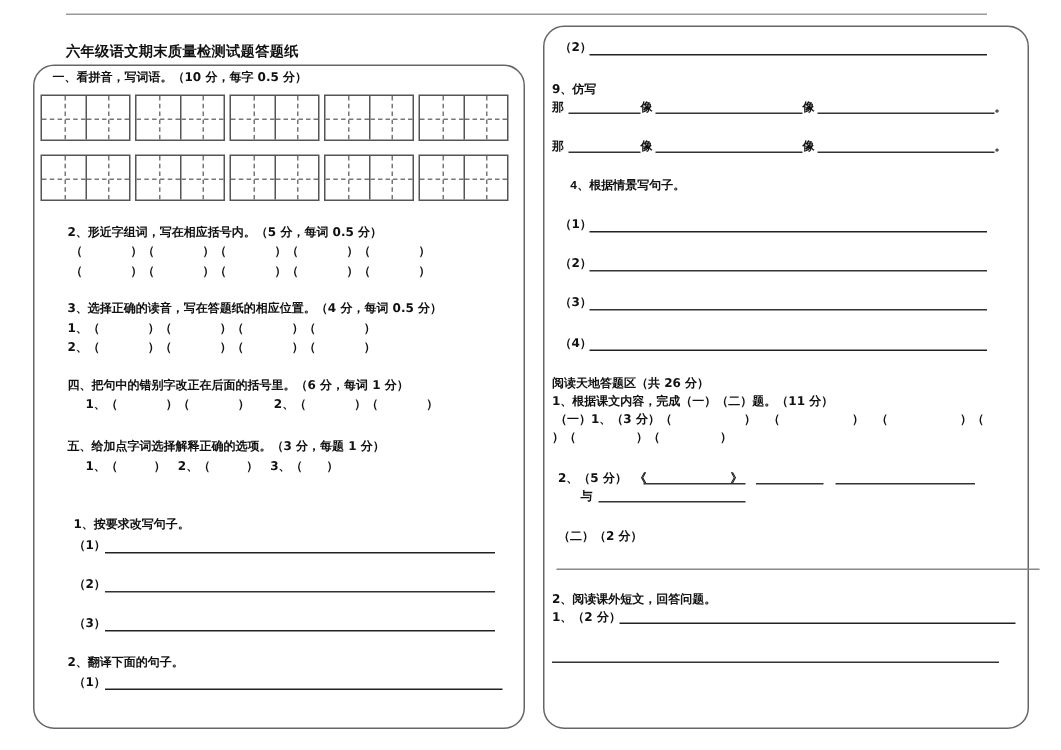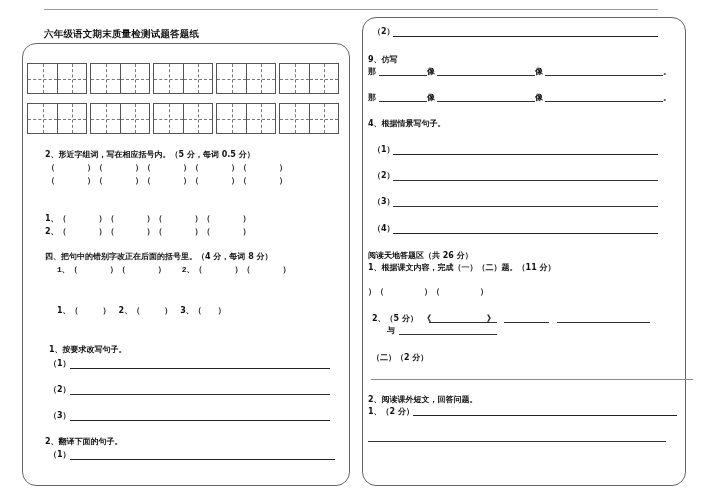--- a/index.html
+++ b/index.html
@@ -23,20 +23,21 @@
   .cell::after { content: ""; position: absolute; top: 0; bottom: 0; left: 50%; border-left: 1px dashed #777; }
   .hsep { position: absolute; height: 0; border-top: 1px solid #888; }
 </style>
 </head>
 <body>
 
 <div class="topline"></div>
 <div class="title">六年级语文期末质量检测试题答题纸</div>
 
 <div class="panel left">
+  <div class="t" style="left:12px;top:2px;">一、看拼音，写词语。（10 分，每字 0.5 分）</div>
 
   <div class="grid-row" style="top:19px;">
     <div class="cellpair">
         <div class="cell"></div>
         <div class="cell"></div>
       </div>
     <div class="cellpair">
         <div class="cell"></div>
         <div class="cell"></div>
       </div>
@@ -73,26 +74,28 @@
     <div class="cellpair">
         <div class="cell"></div>
         <div class="cell"></div>
       </div>
   </div>
 
   <div class="t" style="left:22px;top:105px;">2、形近字组词，写在相应括号内。（5 分，每词 0.5 分）</div>
   <div class="t" style="left:24px;top:118px;">（　　　　）（　　　　）（　　　　）（　　　　）（　　　　）</div>
   <div class="t" style="left:24px;top:131px;">（　　　　）（　　　　）（　　　　）（　　　　）（　　　　）</div>
 
+  <div class="t" style="left:22px;top:156px;">3、选择正确的读音，写在答题纸的相应位置。（4 分，每词 0.5 分）</div>
   <div class="t" style="left:22px;top:169px;">1、（　　　　）（　　　　）（　　　　）（　　　　）</div>
   <div class="t" style="left:22px;top:182px;">2、（　　　　）（　　　　）（　　　　）（　　　　）</div>
 
-  <div class="t" style="left:22px;top:207px;">四、把句中的错别字改正在后面的括号里。（4 分，每词 8 分）</div>
-  <div class="t" style="left:34px;top:220px;font-family:Liberation Mono, monospace;">1、（　　　　）（　　　　）　　2、（　　　　）（　　　　）</div>
+  <div class="t" style="left:22px;top:207px;">四、把句中的错别字改正在后面的括号里。（6 分，每词 1 分）</div>
+  <div class="t" style="left:34px;top:220px;">1、（　　　　）（　　　　）　　2、（　　　　）（　　　　）</div>
 
+  <div class="t" style="left:22px;top:248px;">五、给加点字词选择解释正确的选项。（3 分，每题 1 分）</div>
   <div class="t" style="left:34px;top:261px;">1、（　　　）　2、（　　　）　3、（　　）</div>
 
   <div class="t" style="left:26px;top:300px;">1、按要求改写句子。</div>
 
   <div class="t" style="left:26px;top:314px;">（1）</div>
   <div class="uline thick" style="left:47px;top:324px;width:260px;"></div>
   <div class="t" style="left:26px;top:340px;">（2）</div>
   <div class="uline" style="left:47px;top:350px;width:260px;"></div>
   <div class="t" style="left:26px;top:366px;">（3）</div>
   <div class="uline thick" style="left:47px;top:376px;width:260px;"></div>
@@ -117,32 +120,33 @@
   <div class="t" style="left:300px;top:48px;">。</div>
 
   <div class="t" style="left:5px;top:74px;">那</div>
   <div class="uline" style="left:16px;top:83px;width:48px;"></div>
   <div class="t" style="left:64px;top:74px;">像</div>
   <div class="uline" style="left:74px;top:83px;width:98px;"></div>
   <div class="t" style="left:172px;top:74px;">像</div>
   <div class="uline" style="left:182px;top:83px;width:118px;"></div>
   <div class="t" style="left:300px;top:74px;">。</div>
 
-  <div class="t" style="left:5px;top:100px;">4、根据情景写句子。</div>
+  <div class="t" style="left:17px;top:100px;font-family:Liberation Mono, monospace;">4、根据情景写句子。</div>
   <div class="t" style="left:10px;top:126px;">（1）</div>
   <div class="uline thick" style="left:30px;top:136px;width:265px;"></div>
   <div class="t" style="left:10px;top:152px;">（2）</div>
   <div class="uline" style="left:30px;top:162px;width:265px;"></div>
   <div class="t" style="left:10px;top:178px;">（3）</div>
   <div class="uline" style="left:30px;top:188px;width:265px;"></div>
   <div class="t" style="left:10px;top:205px;">（4）</div>
   <div class="uline thick" style="left:30px;top:215px;width:265px;"></div>
 
   <div class="t" style="left:5px;top:232px;">阅读天地答题区（共 26 分）</div>
   <div class="t" style="left:5px;top:244px;">1、根据课文内容，完成（一）（二）题。（11 分）</div>
+  <div class="t" style="left:7px;top:256px;">（一）1、（3 分）（　　　　　　）　（　　　　　　）　（　　　　　　）（</div>
   <div class="t" style="left:5px;top:268px;">）（　　　　　）（　　　　　）</div>
 
   <div class="t" style="left:9px;top:295px;">2、（5 分）</div>
   <div class="t" style="left:60px;top:295px;">《</div>
   <div class="uline" style="left:66px;top:304px;width:68px;"></div>
   <div class="t" style="left:124px;top:295px;">》</div>
   <div class="uline" style="left:141px;top:304px;width:45px;"></div>
   <div class="uline" style="left:194px;top:304px;width:93px;"></div>
   <div class="t" style="left:24px;top:307px;">与</div>
   <div class="uline" style="left:36px;top:316px;width:98px;"></div>

